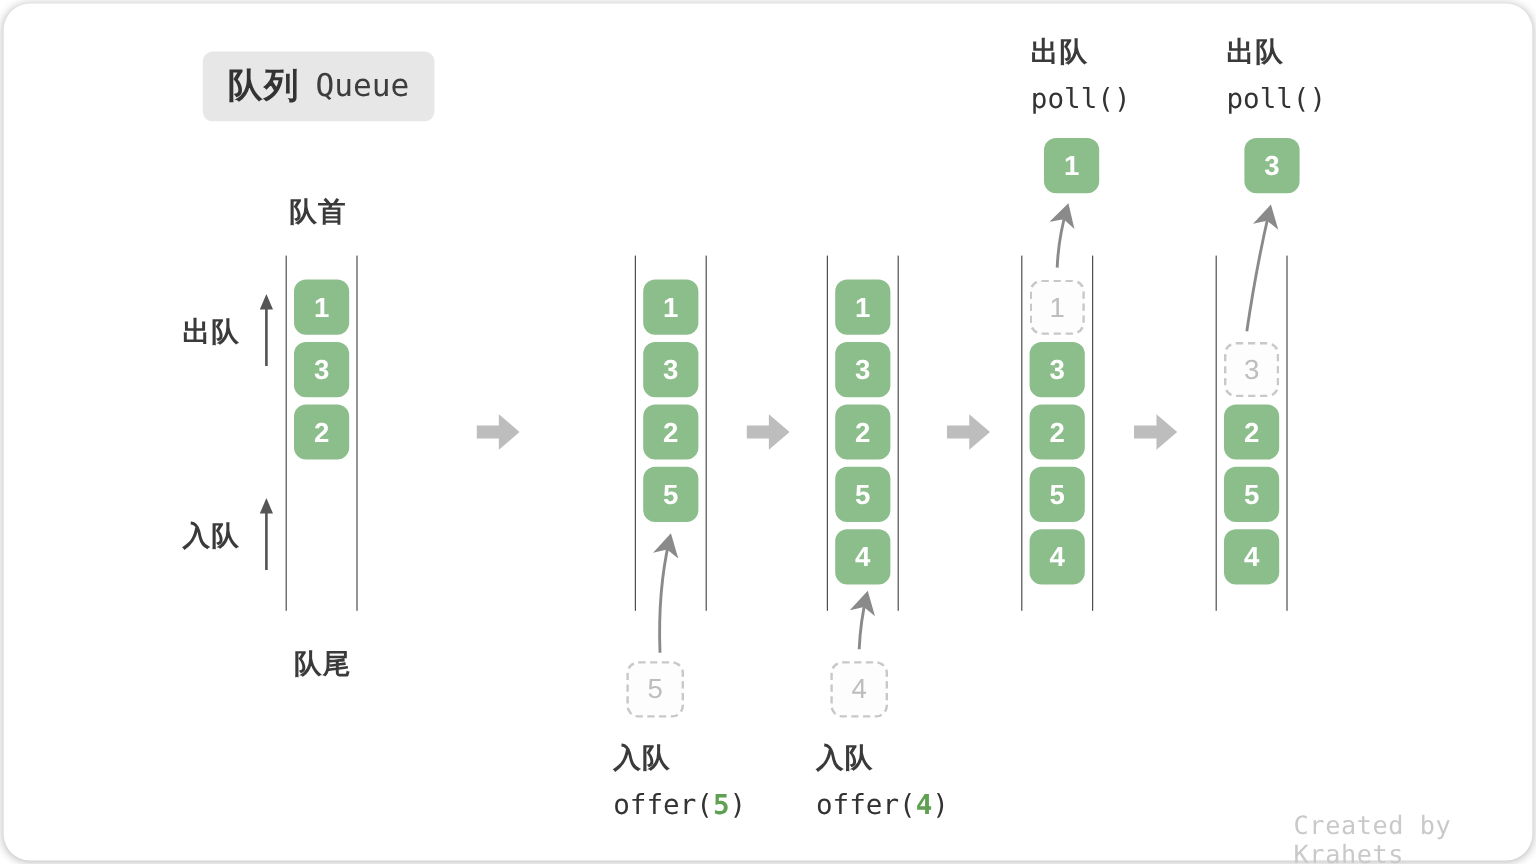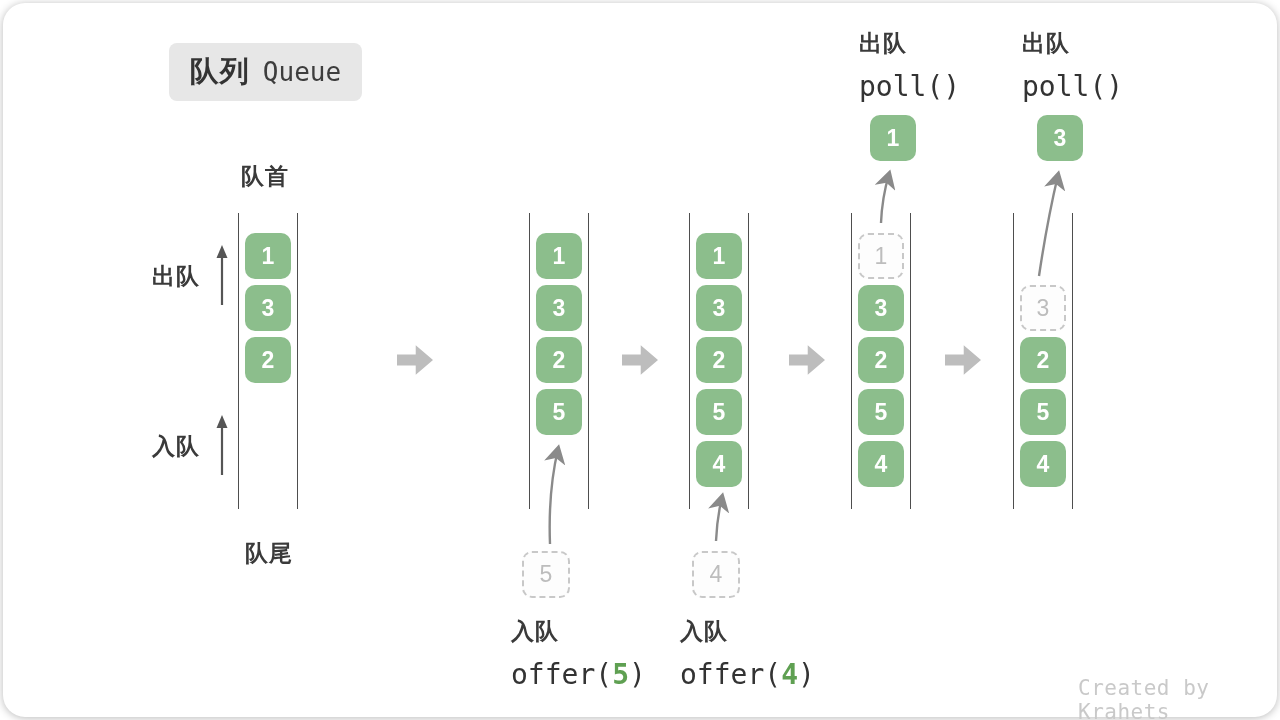--- a/index.html
+++ b/index.html
@@ -35,21 +35,21 @@
     position:absolute; width:46px; height:46px; border-radius:10px;
     display:flex; align-items:center; justify-content:center;
     font-size:23px; font-weight:600;
   }
   .cell-filled{background:#8CBE8C; color:#ffffff;}
   .cell-dashed{background:#fdfdfd; border:2px dashed #c8c8c8; color:#bdbdbd; font-weight:500;}
   .cell-ext{width:48px; height:47px;}
 
   .op-label{position:absolute;}
   .op-zh{font-size:23px; font-weight:700; color:#3a3a3a; letter-spacing:1px; margin-bottom:11px;}
-  .op-code{font-family:"DejaVu Sans Mono", monospace; font-size:28px; color:#333333;}
+  .op-code{font-family:"DejaVu Sans Mono", monospace; font-size:23px; color:#333333;}
   .op-code .green{color:#5FA052; font-weight:700;}
 
   .block-arrow{
     position:absolute; width:36px; height:32px; background:#bdbdbd;
     clip-path:polygon(0% 33%, 52% 33%, 52% 4%, 100% 50%, 52% 96%, 52% 67%, 0% 67%);
   }
 
   .watermark{
     position:absolute; left:1078px; top:676px;
     font-family:"DejaVu Sans Mono", monospace; font-size:21px;

